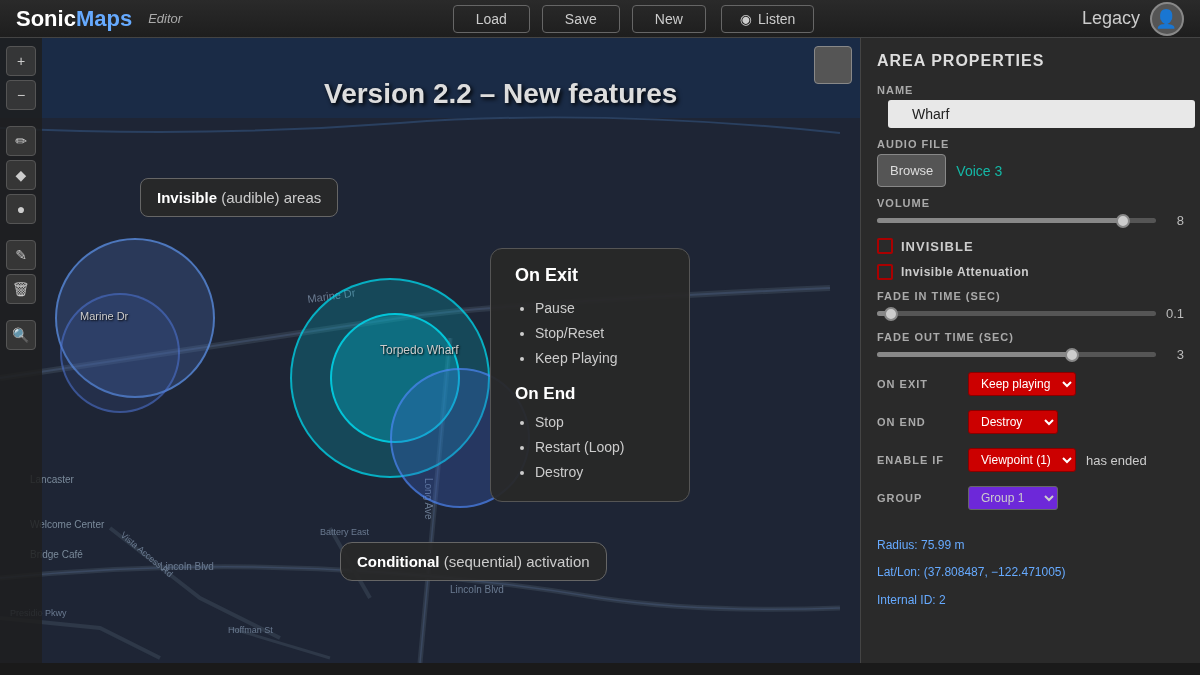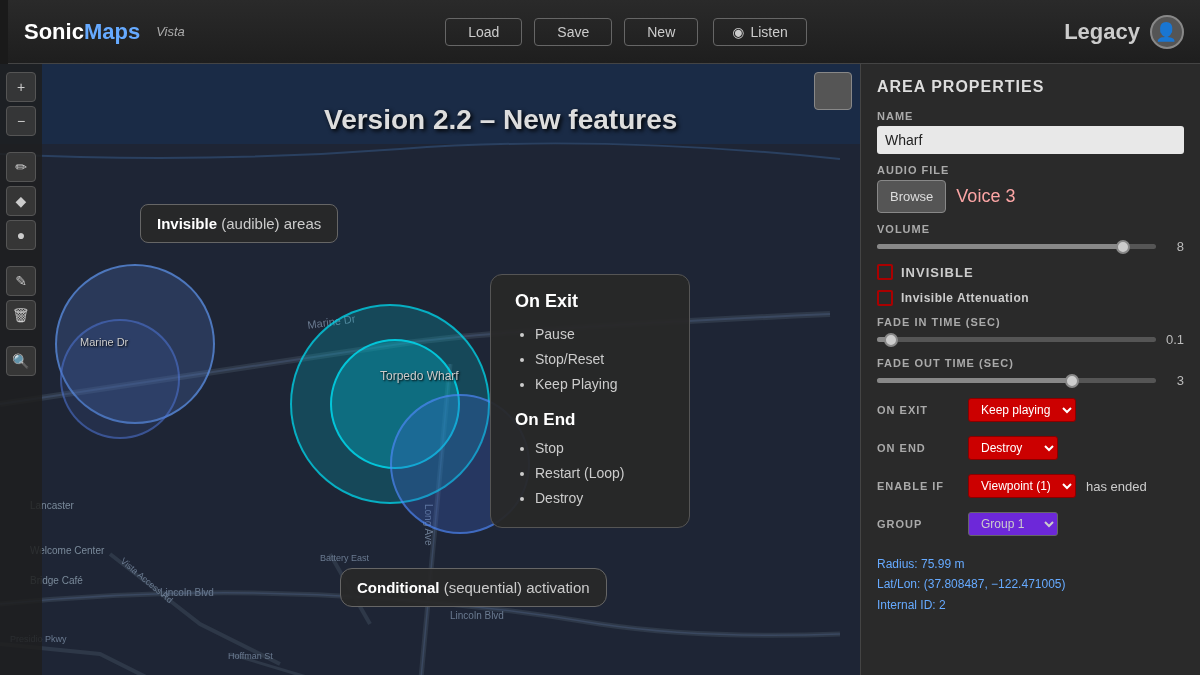--- a/index.html
+++ b/index.html
@@ -1,38 +1,38 @@
 <!DOCTYPE html>
 <html><head>
   <meta charset="utf-8">
   <style>
     * { box-sizing: border-box; margin: 0; padding: 0; }
     body { width: 1200px; height: 675px; overflow: hidden; font-family: Arial, sans-serif; background: #1a1a1a; color: #fff; }
 
     
     #header {
-      display: flex; align-items: center; height: 64px;
+      display: flex; align-items: center; height: 38px;
       background: linear-gradient(to bottom, #2a2a2a, #1e1e1e);
-      border-bottom: 1px solid #444; padding: 0 16px; position: relative; z-index: 10; margin-left: 8px;
+      border-bottom: 1px solid #444; padding: 0 16px; position: relative; z-index: 10;
     }
     #logo { font-size: 22px; font-weight: bold; color: #fff; margin-right: 16px; }
     #logo span.sonic { color: #fff; }
     #logo span.maps { color: #6af; }
     #logo-editor { font-size: 13px; color: #aaa; font-style: italic; margin-right: auto; }
     .header-btn {
       background: transparent; border: 1px solid #666; color: #ccc;
       padding: 5px 22px; border-radius: 4px; cursor: pointer; font-size: 14px; margin: 0 3px;
     }
     #listen-btn {
       background: transparent; border: 1px solid #666; color: #ccc;
       padding: 5px 18px; border-radius: 4px; cursor: pointer; font-size: 14px; margin-left: 6px;
       display: flex; align-items: center; gap: 6px;
     }
     #legacy-area { display: flex; align-items: center; gap: 10px; margin-left: auto; }
-    #legacy-label { font-size: 22px; font-weight: bold; color: #ccc; }
+    #legacy-label { font-size: 18px; font-weight: normal; color: #ccc; }
     #user-icon {
       width: 34px; height: 34px; border-radius: 50%; border: 2px solid #888;
       background: #555; display: flex; align-items: center; justify-content: center;
       font-size: 18px; color: #ccc; cursor: pointer;
     }
 
     
     #main { display: flex; height: calc(675px - 50px); }
 
     
@@ -116,28 +116,28 @@
     #panel-title {
       font-size: 16px; font-weight: bold; letter-spacing: 1px; color: #ddd;
       text-transform: uppercase; margin-bottom: 4px;
     }
     .field-label {
       font-size: 11px; font-weight: bold; letter-spacing: 1px; color: #aaa;
       text-transform: uppercase; margin-bottom: 4px;
     }
     .field-input {
       width: 100%; background: #e8e8e8; border: none; border-radius: 3px;
-      padding: 6px 8px; font-size: 14px; color: #222; outline: none;
+      padding: 6px 24px; font-size: 14px; color: #222; outline: none; margin-left: 11px;
     }
     .browse-row { display: flex; align-items: center; gap: 10px; }
     .browse-btn {
       background: #555; border: 1px solid #888; border-radius: 4px;
       padding: 8px 12px; font-size: 13px; color: #ddd; cursor: pointer;
     }
-    .audio-file-name { font-size: 18px; color: #fca5a5; }
+    .audio-file-name { font-size: 14px; color: #14b8a6; }
 
     
     .slider-row { display: flex; align-items: center; gap: 8px; }
     .slider-track {
       flex: 1; height: 5px; background: #555; border-radius: 3px; position: relative;
     }
     .slider-fill { height: 100%; background: #888; border-radius: 3px; }
     .slider-thumb {
       position: absolute; top: 50%; transform: translateY(-50%);
       width: 14px; height: 14px; border-radius: 50%; background: #ccc;
@@ -165,21 +165,21 @@
       background: #c00; border: 1px solid #800; border-radius: 3px;
       padding: 3px 8px; font-size: 12px; color: #fff; cursor: pointer; min-width: 90px;
     }
     .prop-select.dark {
       background: #6d28d9; border: 1px solid #666; color: #ccc;
     }
     .has-ended-text { font-size: 13px; color: #ccc; margin-left: 4px; }
 
     
     #status-info { margin-top: 4px; }
-    .status-line { font-size: 12px; color: #6af; line-height: 1.7; }
+    .status-line { font-size: 12px; color: #6af; line-height: 1.7; margin-top: 7px; }
 
     
     #circle-marine { width: 160px; height: 160px; left: 55px; top: 200px; background: rgba(80,120,200,0.25); border: 2px solid rgba(100,160,255,0.6); }
     #circle-torpedo-outer { width: 200px; height: 200px; left: 290px; top: 240px; background: rgba(0,180,200,0.25); border: 2px solid rgba(0,220,240,0.7); }
     #circle-torpedo-inner { width: 130px; height: 130px; left: 330px; top: 275px; background: rgba(0,180,200,0.35); border: 2px solid rgba(0,220,240,0.8); }
     #circle-blue1 { width: 140px; height: 140px; left: 390px; top: 330px; background: rgba(60,100,200,0.3); border: 2px solid rgba(80,140,255,0.6); }
     #circle-marine2 { width: 120px; height: 120px; left: 60px; top: 255px; background: rgba(60,90,160,0.2); border: 2px solid rgba(80,120,220,0.5); }
 
     
     #torpedo-label {
@@ -191,21 +191,21 @@
       pointer-events: none; text-shadow: 1px 1px 2px #000;
     }
   </style>
 </head>
 <body>
 
 <div id="header">
   <div id="logo">
     <span class="sonic">Sonic</span><span class="maps" style="color:#6af">Maps</span>
   </div>
-  <span id="logo-editor">Vista</span>
+  <span id="logo-editor">Editor</span>
 
   <div style="flex:1; display:flex; justify-content:center; gap:6px;">
     <button class="header-btn">Load</button>
     <button class="header-btn">Save</button>
     <button class="header-btn">New</button>
     <button id="listen-btn">
       <span>◉</span>
       <span>Listen</span>
     </button>
   </div>

